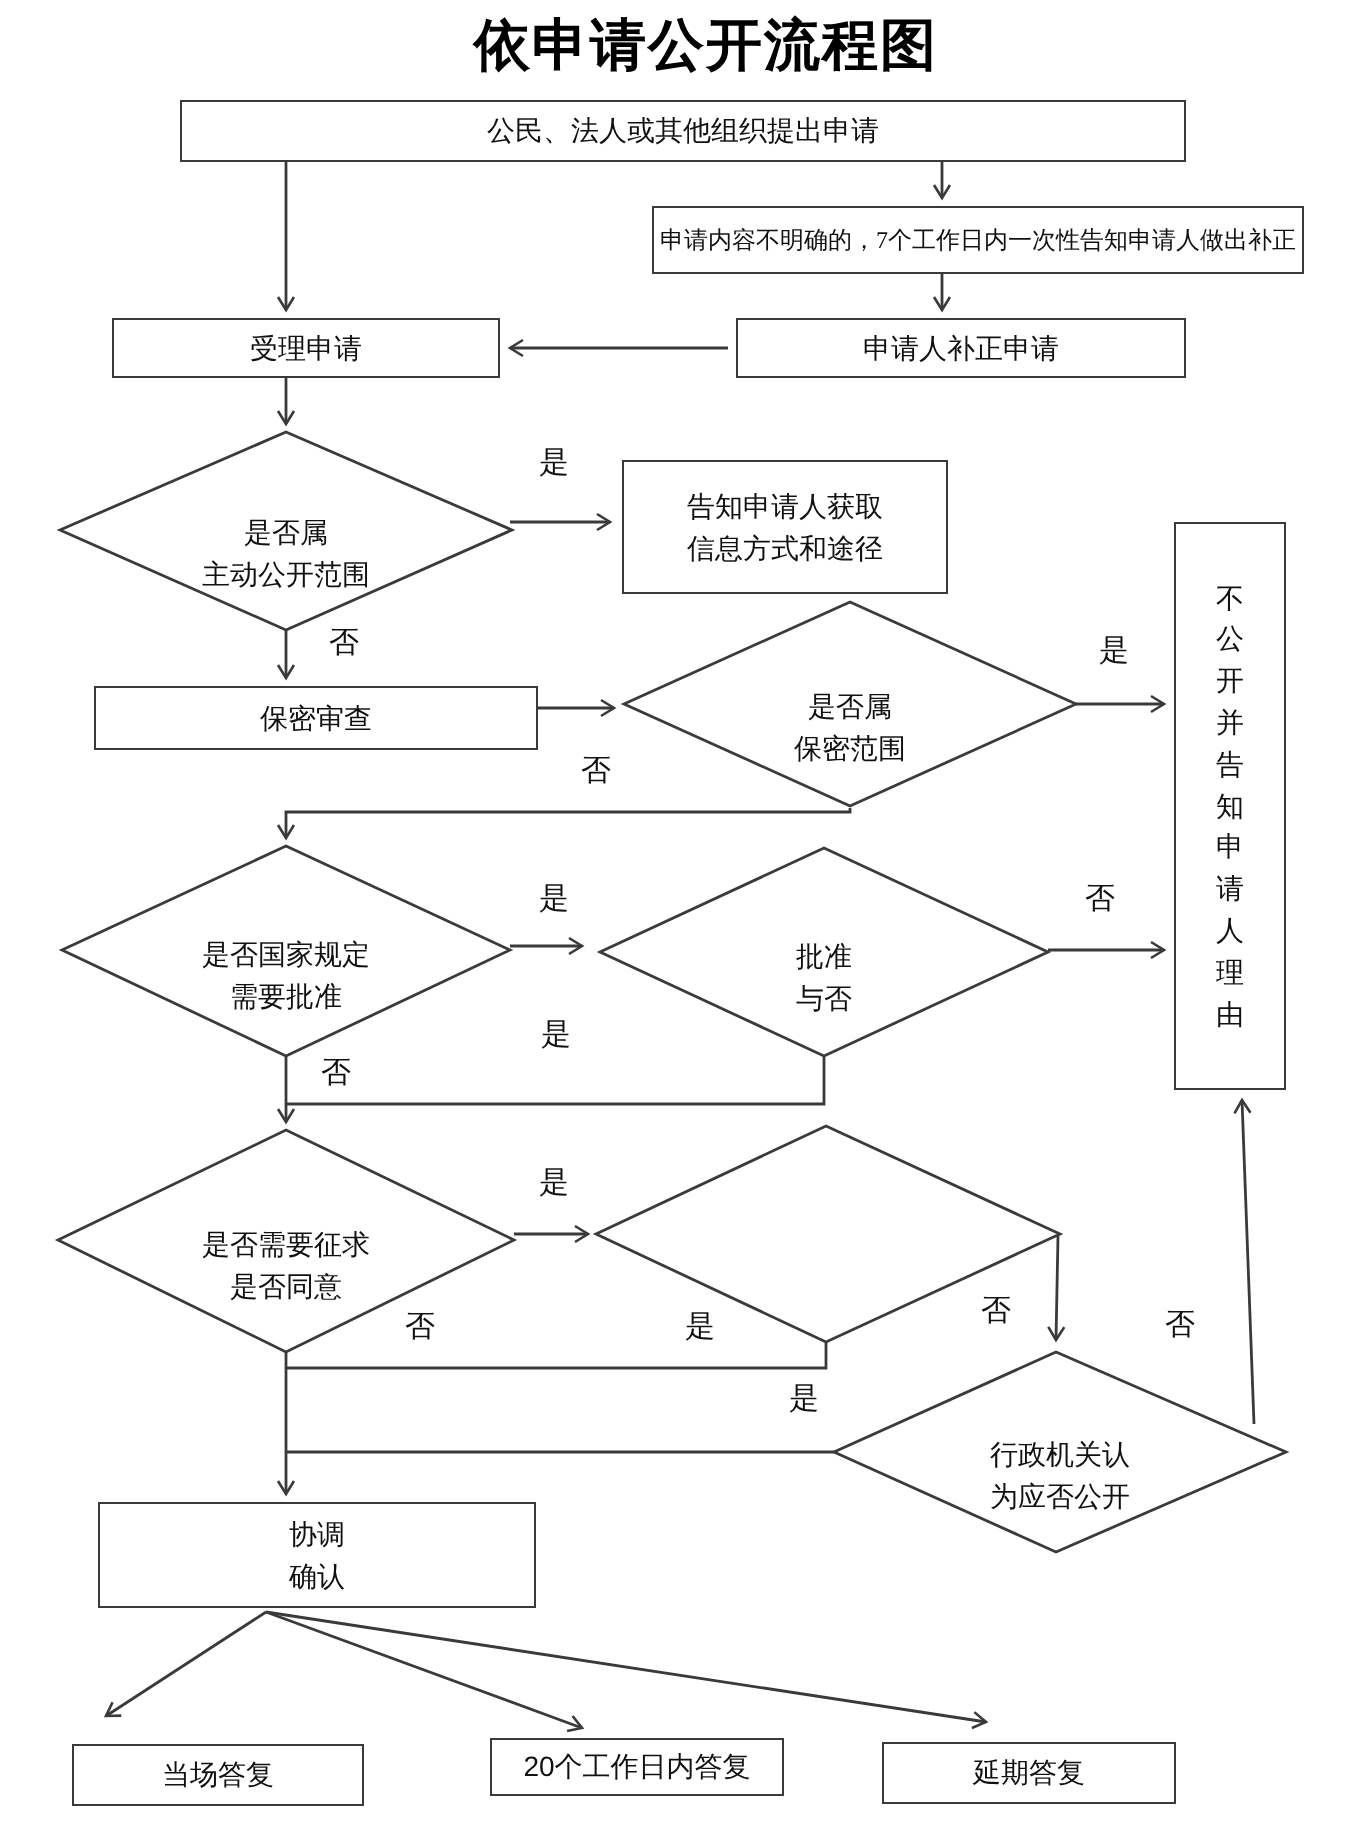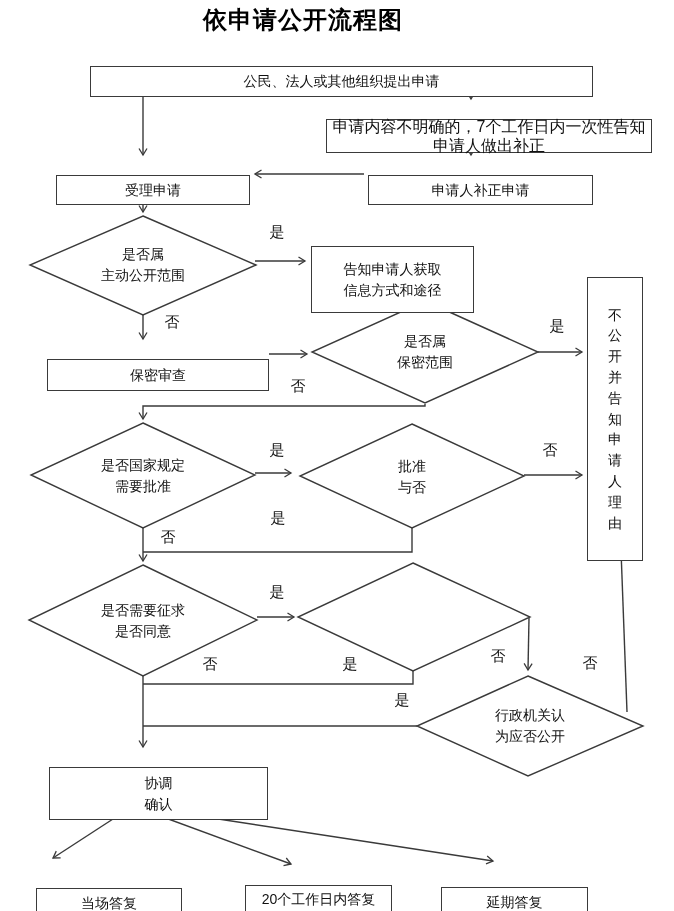--- a/index.html
+++ b/index.html
@@ -2,34 +2,34 @@
 <html><head>
 <meta charset="utf-8">
 <style>
   html,body{margin:0;padding:0;background:#ffffff;}
   #canvas{
     position:relative;width:674px;height:911px;background:#ffffff;overflow:hidden;
     font-family:"Liberation Sans","DejaVu Sans",sans-serif;color:#111;
   }
   #connector-layer{position:absolute;left:0;top:0;}
   .title{
-    position:absolute;left:203px;top:4px;width:300px;
+    position:absolute;left:203px;top:4px;width:300px;text-align:center;
     font-family:"DejaVu Serif","Liberation Serif",serif;
-    font-size:24px;font-weight:700;letter-spacing:1px;color:#000;
+    font-size:28px;font-weight:700;letter-spacing:1px;color:#000;
   }
   .box{
     position:absolute;box-sizing:border-box;border:1.5px solid #3a3a3a;background:#fff;
     display:flex;align-items:center;justify-content:center;text-align:center;
-    font-size:14px;line-height:1.45;white-space:pre-line;margin-top:16px;
+    font-size:14px;line-height:1.45;white-space:pre-line;
   }
-  .box.small{font-size:16px;line-height:1.2;}
+  .box.small{font-size:12px;line-height:1.2;font-family:Liberation Serif, serif;}
   .box.tall{line-height:20.8px;}
   .dtext{
     position:absolute;width:170px;text-align:center;font-size:14px;line-height:21px;
-    white-space:pre-line;pointer-events:none;
+    white-space:pre-line;pointer-events:none;margin-top:12px;
   }
   .elabel{
     position:absolute;width:20px;height:20px;text-align:center;font-size:15px;line-height:20px;
   }
 </style>
 </head>
 <body>
 
 <div id="canvas">
 

